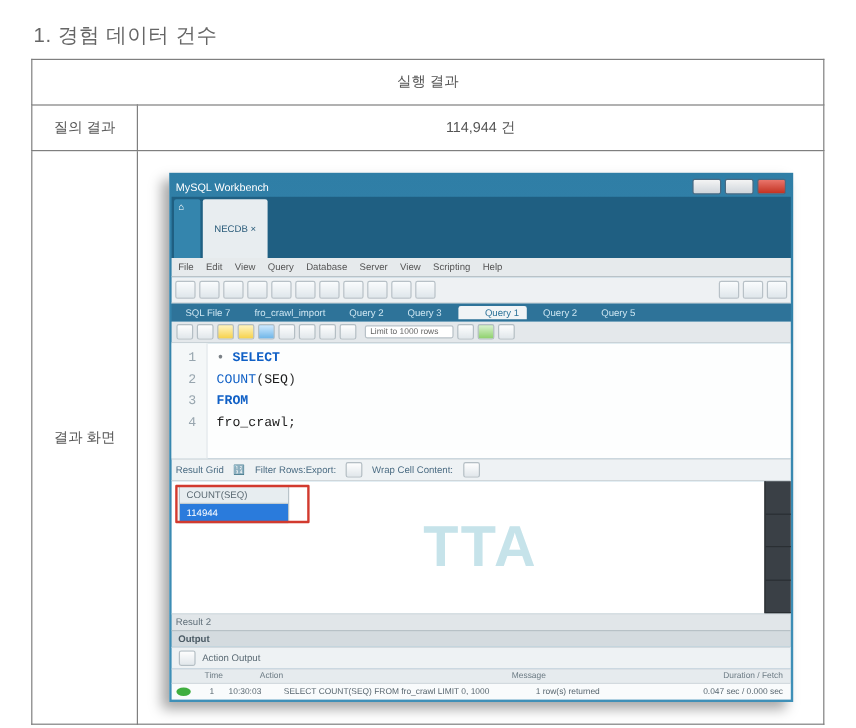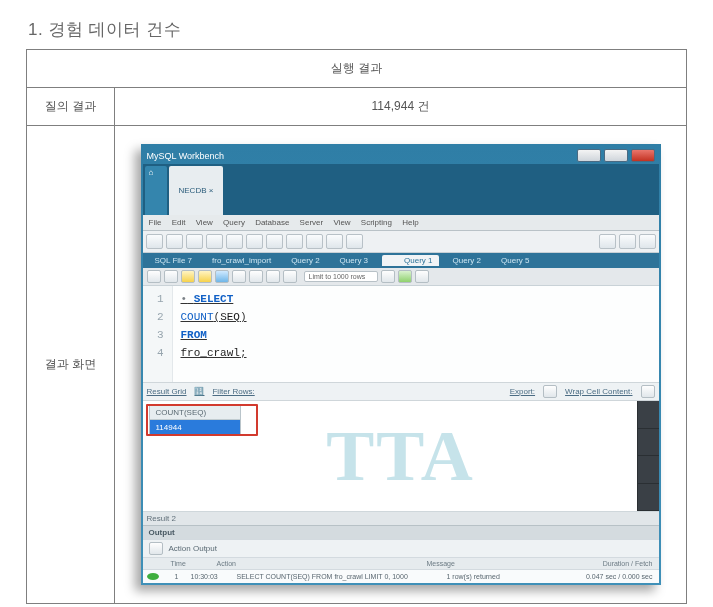--- a/index.html
+++ b/index.html
@@ -90,38 +90,37 @@
   .limit{
     margin-left:4px;border:1px solid #b8c1c7;background:#fff;
     padding:1px 12px 1px 4px;font-size:7px;color:#666;border-radius:2px;
   }
 
   .editor{
     background:#fdfefe; height:96px; display:flex; font-family:"Consolas","Courier New",monospace;
     font-size:11px; line-height:18px;
   }
   .gutter{width:30px;text-align:right;padding:4px 8px 0 0;color:#97a5ae;background:#f4f7f8;border-right:1px solid #e3e8eb;}
-  .code{padding:4px 0 0 8px;text-decoration:underline;}
+  .code{padding:4px 0 0 8px;}
   .kw{color:#1060c6;font-weight:600;}
   .id{color:#1a1a1a;}
   .fn{color:#1060c6;}
   .bullet{color:#7a8086;}
 
   .resultbar{
-    display:flex; justify-content:space-between; align-items:center;
+    display:flex; justify-content:flex-start; align-items:center;
     background:#eef2f4;border-top:1px solid #cfd6da;border-bottom:1px solid #cfd6da;
-    padding:2px 4px; font-size:8px;color:#4b6c83;text-decoration:underline;
+    padding:2px 4px; font-size:8px;color:#4b6c83;
   }
   .resultbar .lft, .resultbar .rgt{display:flex;gap:8px;align-items:center;}
   .panelstack{position:relative; height:110px; background:#ffffff;}
   .watermark{
     position:absolute; inset:0; display:flex; align-items:center; justify-content:center;
-    font-size:72px; font-weight:700; color:#c6e3ea; letter-spacing:2px;
+    font-size:48px; font-weight:700; color:#c6e3ea; letter-spacing:2px;
     pointer-events:none;
-    font-family:Liberation Serif, serif;
   }
   .grid{
     position:absolute; left:6px; top:4px;
     border:1px solid #b9c4ca; border-radius:1px; min-width:92px;
   }
   .ghd{background:#e7edf0;border-bottom:1px solid #c1ccd1;padding:2px 6px;font-size:8px;color:#5b6a73;}
   .gcell{background:#2a7bdc;color:#fff;padding:3px 6px;font-size:8px;}
   .hl {
     position:absolute; left:3px; top:3px; width:112px; height:32px;
     border:2px solid #d23a2e; border-radius:1px; pointer-events:none;

